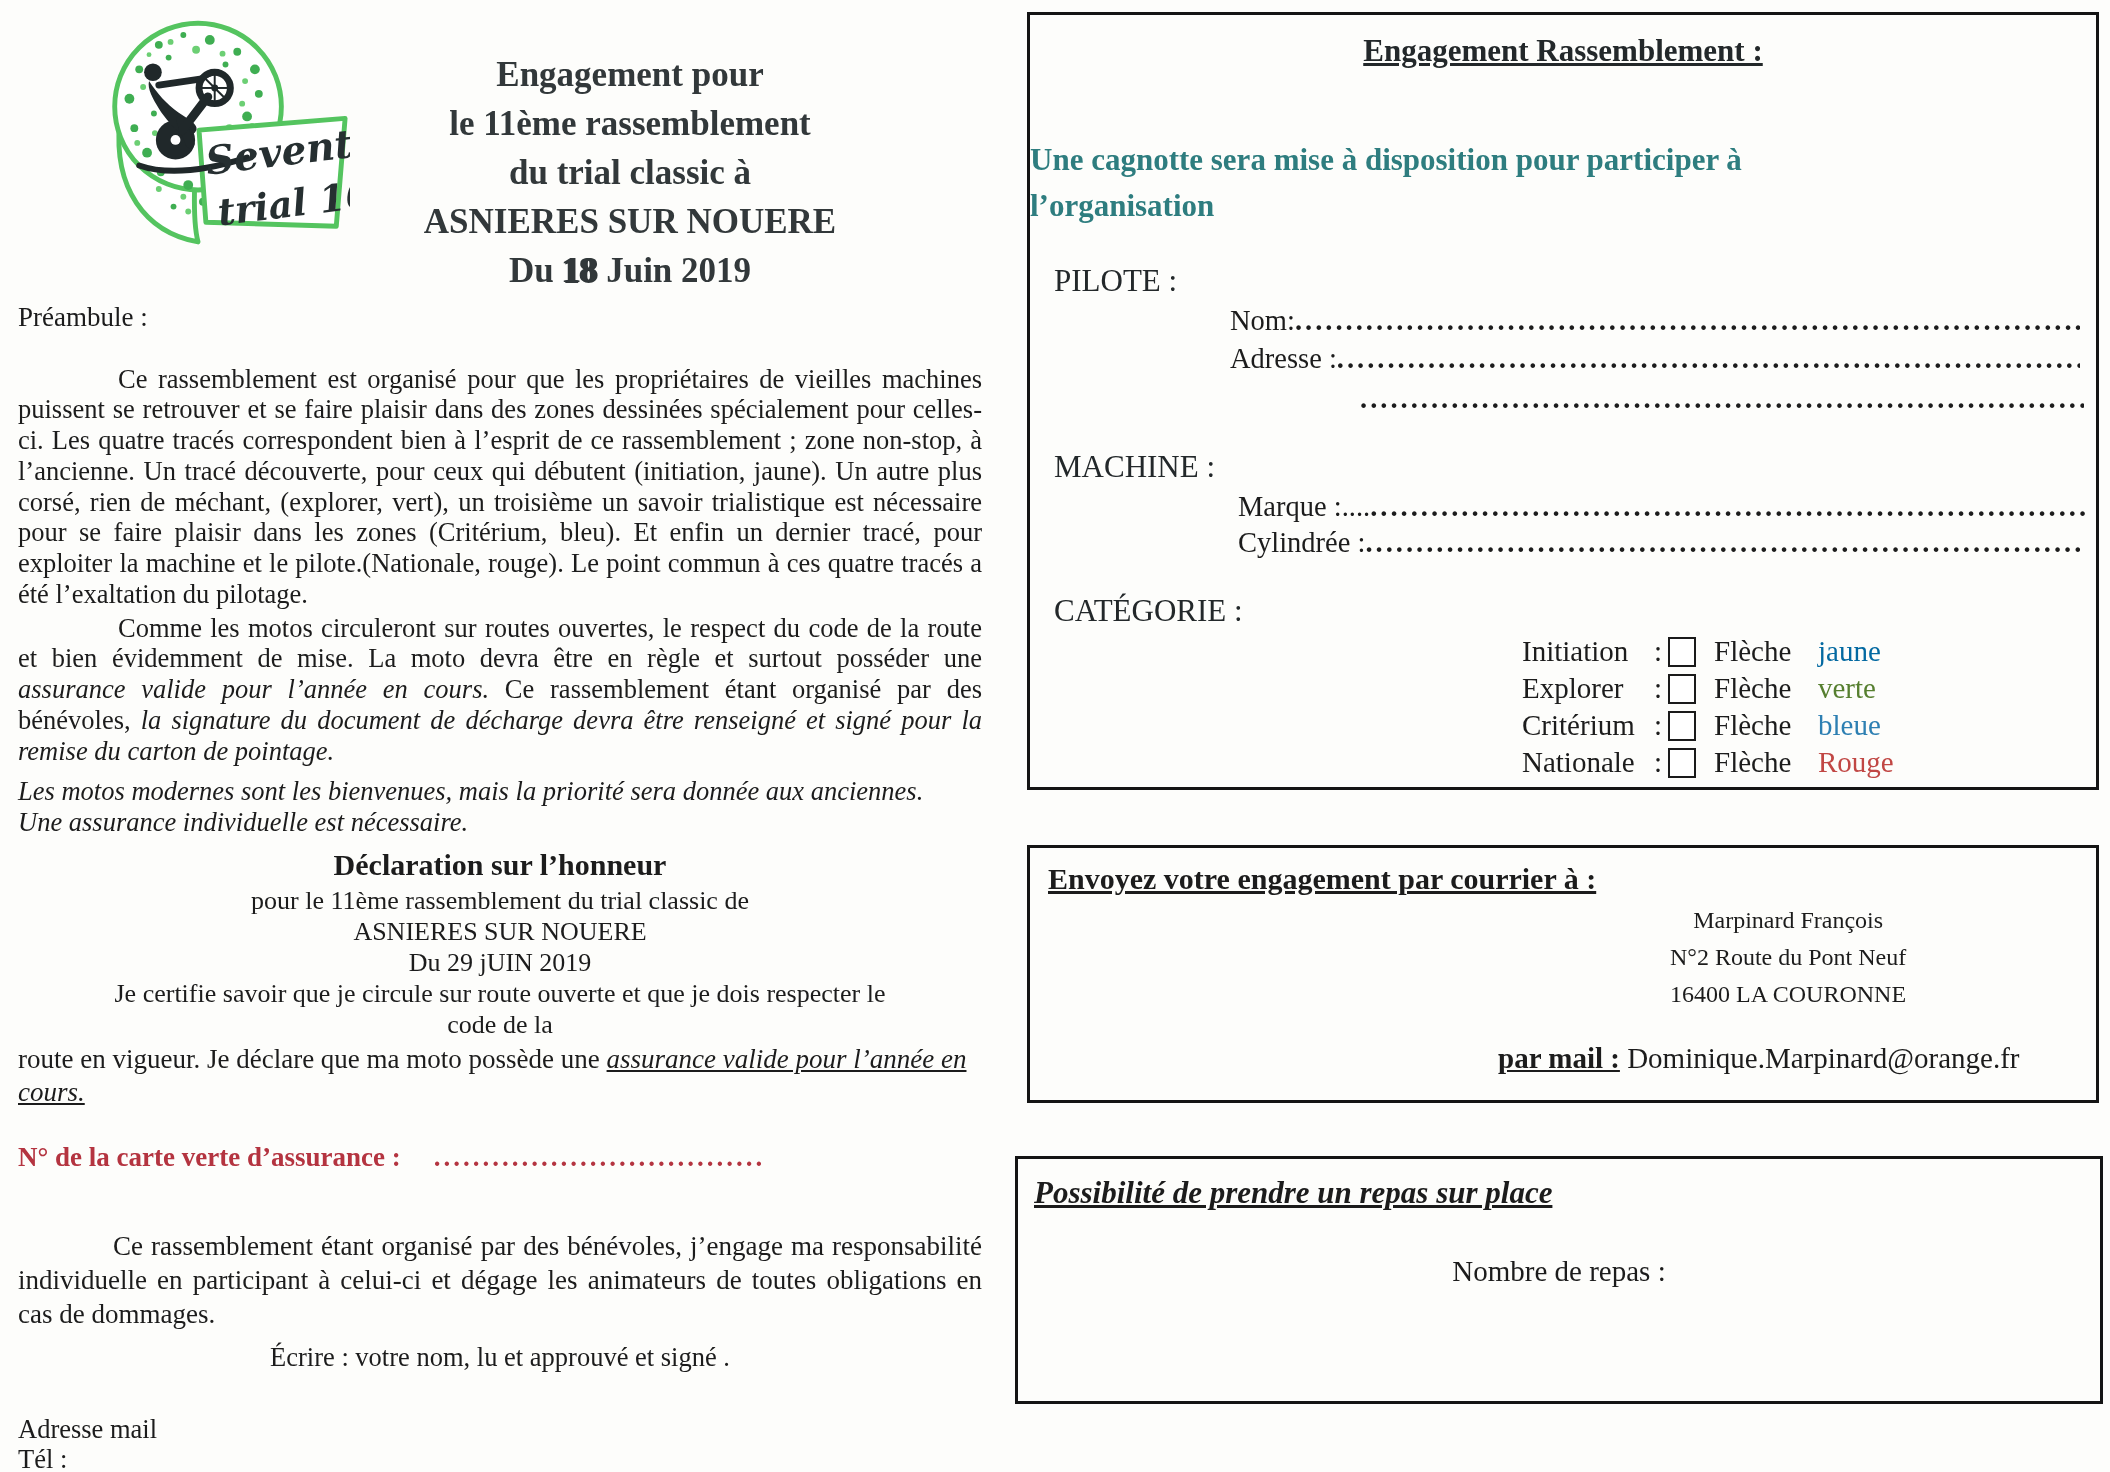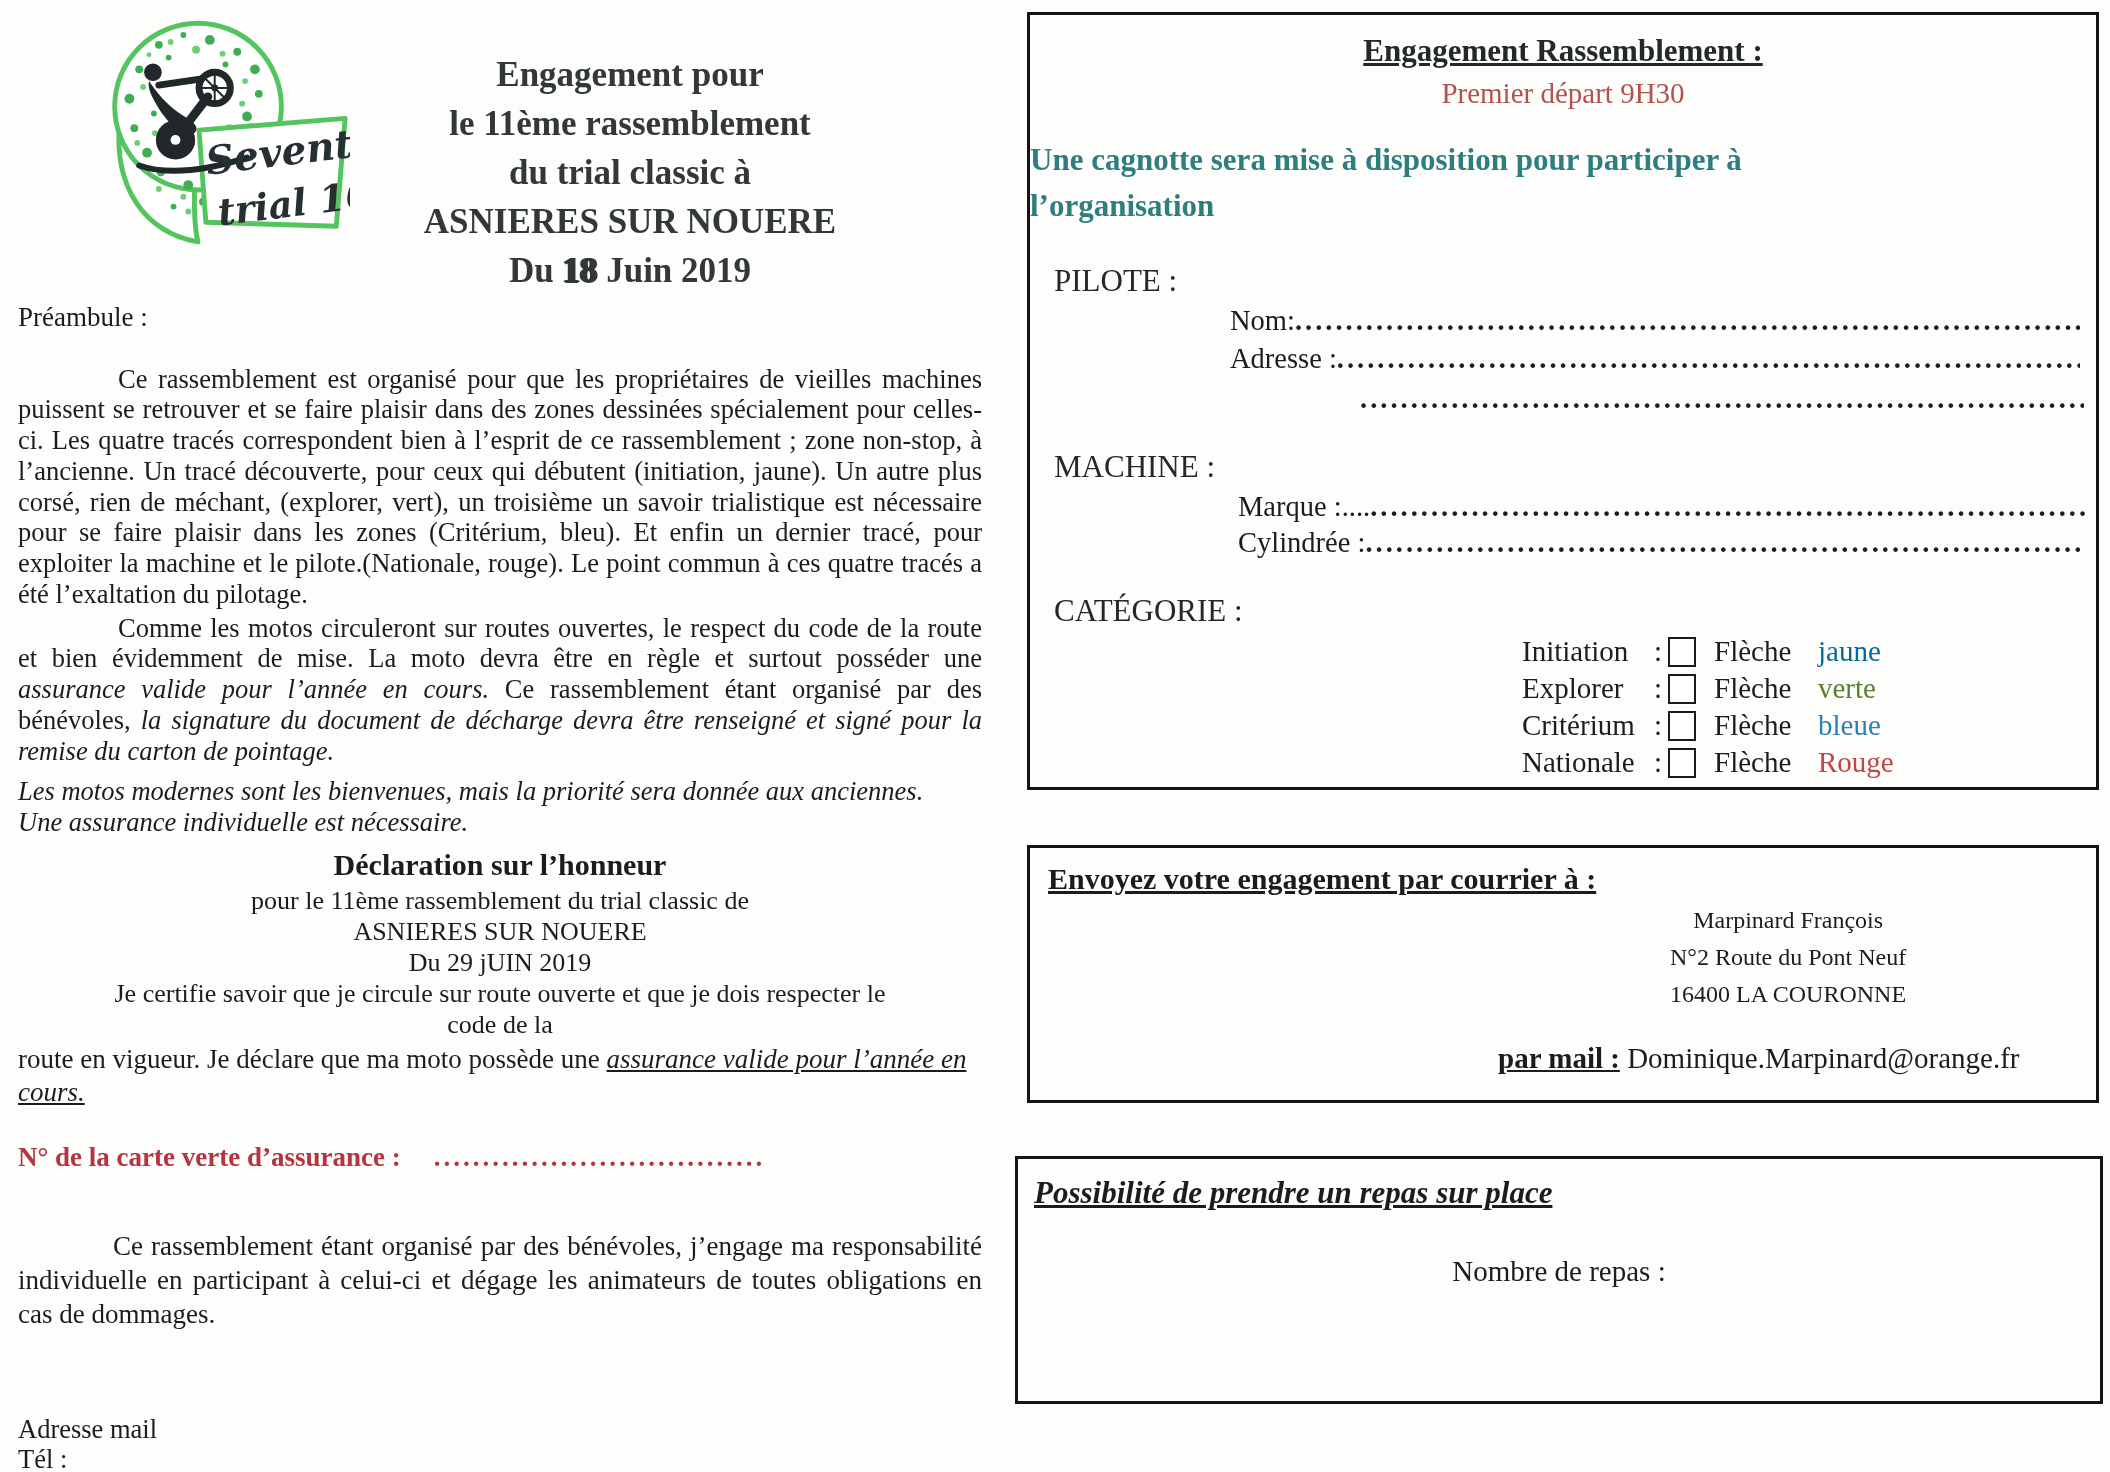--- a/index.html
+++ b/index.html
@@ -167,27 +167,27 @@
     <div class="decl-last"><span>route en vigueur. Je déclare que ma moto possède une </span><span class="u-it">assurance valide pour l’année en cours.</span></div>
   </div>
 
   <div class="carte" style="color: rgb(180, 52, 64);">
     <span>N° de la carte verte d’assurance : </span>
     <span class="leader">........................................................................................................................</span>
   </div>
 
   <p class="resp">Ce rassemblement étant organisé par des bénévoles, j’engage ma responsabilité individuelle en participant à celui-ci et dégage les animateurs de toutes obligations en cas de dommages.</p>
 
+  <div class="ecrire">Écrire : votre nom, lu et approuvé et signé .</div>
 
   <div class="foot1">Adresse mail</div>
   <div class="foot2">Tél :</div>
 
   <div class="rbox box1">
     <div class="b1-header"><span>Engagement Rassemblement :</span></div>
-    <div class="b1-depart" style="color: rgb(181, 80, 76);">Premier départ 9H30</div>
     <div class="b1-cagnotte" style="color: rgb(46, 125, 127);">
       <div>Une cagnotte sera mise à disposition pour participer à</div>
       <div>l’organisation</div>
     </div>
 
     <div class="b1-label" style="top:248px;">PILOTE :</div>
     <div class="dotrow" style="top:290px;left:200px;right:16px;">
       <span>Nom:</span>
       <span class="leader">........................................................................................................................</span>
     </div>

